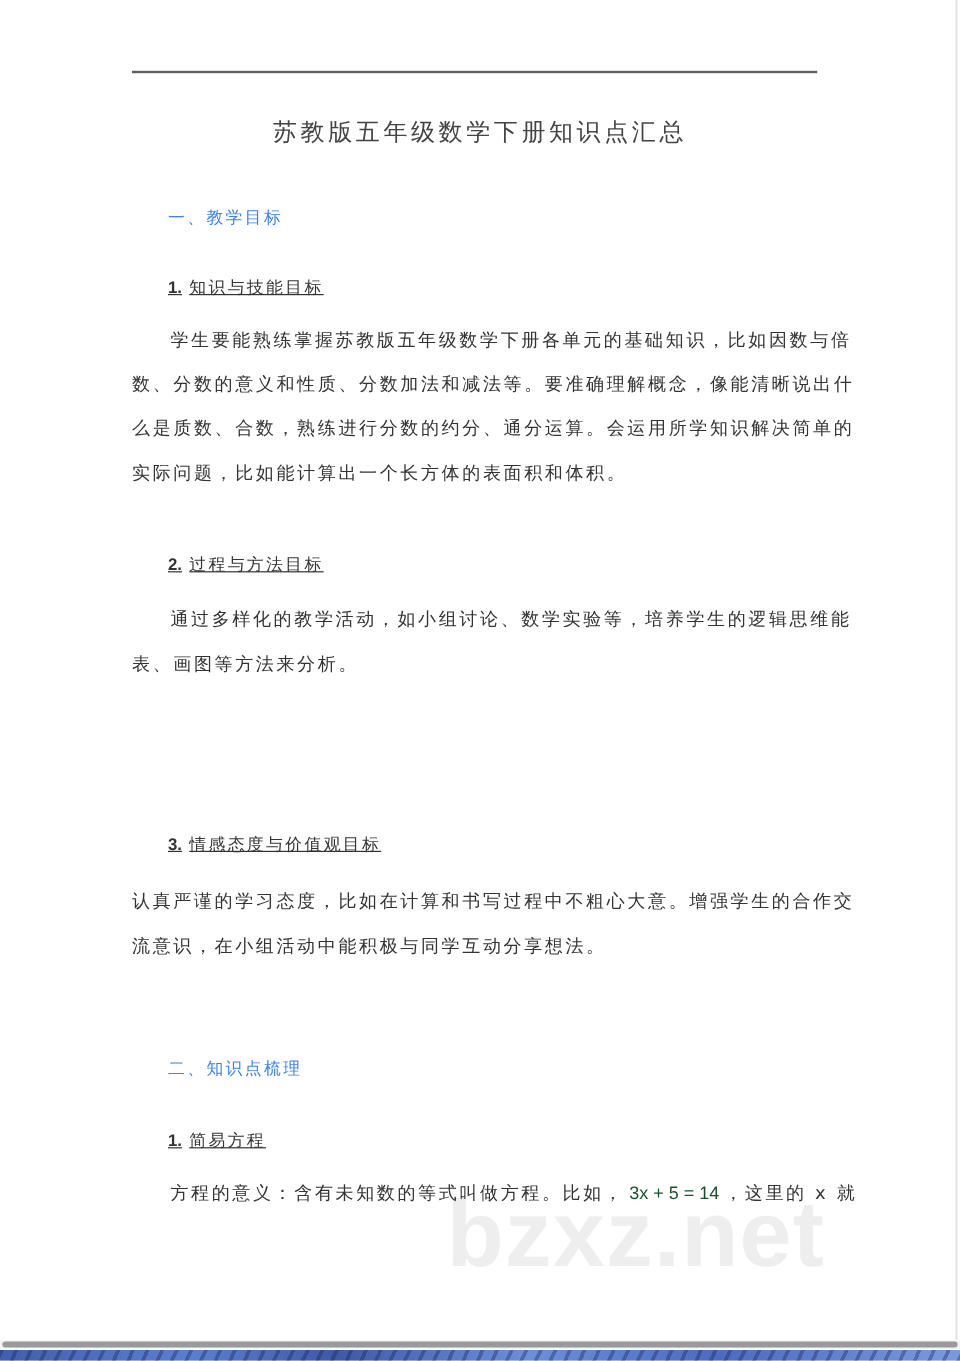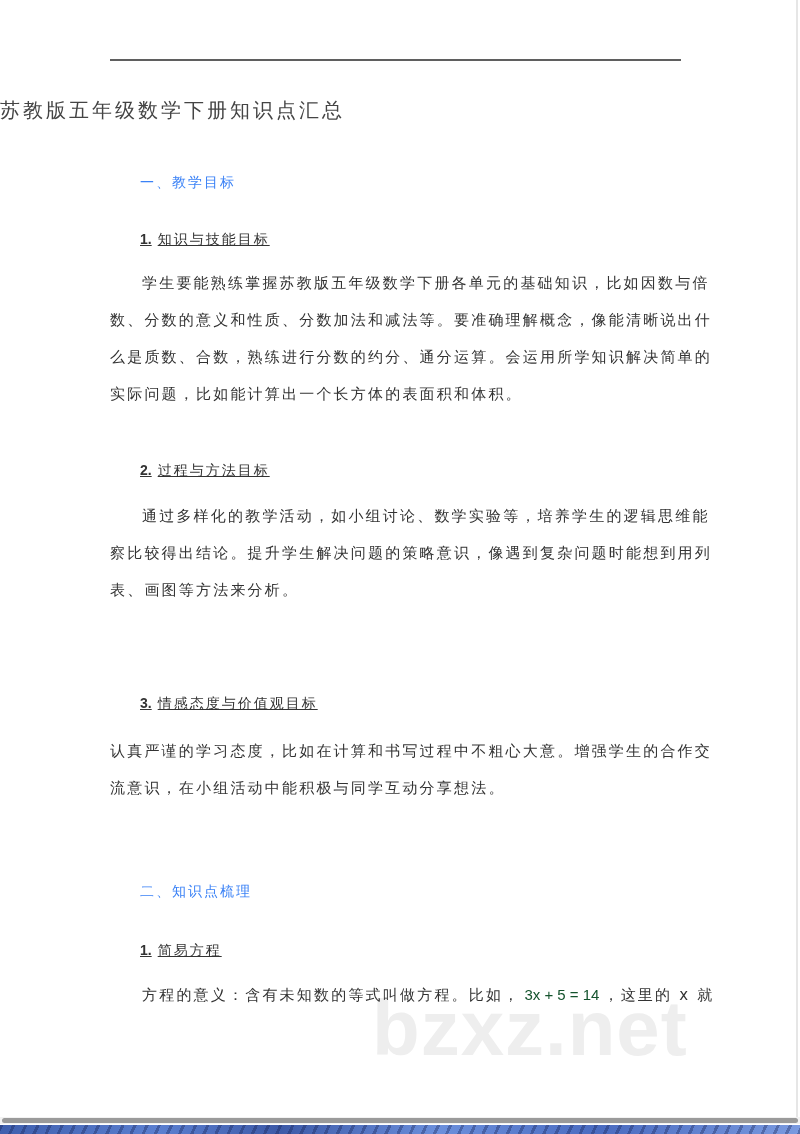--- a/index.html
+++ b/index.html
@@ -37,21 +37,21 @@
       top: 59px;
       width: 571px;
       height: 2px;
       background: #5f5f5f;
     }
     .doc-title {
       position: absolute;
       left: 0;
       top: 96px;
       width: 800px;
-      text-align: left;
+      text-align: center;
       font-size: 20px;
       letter-spacing: 3px;
       color: #444444;
       line-height: 28px;
     }
     .heading-1 {
       position: absolute;
       left: 140px;
       font-size: 14px;
       letter-spacing: 2px;
@@ -164,21 +164,20 @@
       <span class="line">数、分数的意义和性质、分数加法和减法等。要准确理解概念，像能清晰说出什</span>
       <span class="line">么是质数、合数，熟练进行分数的约分、通分运算。会运用所学知识解决简单的</span>
       <span class="line">实际问题，比如能计算出一个长方体的表面积和体积。</span>
     </div>
 
     <div class="heading-2" style="top:460px;">
       <span class="num">2.</span><span>过程与方法目标</span>
     </div>
     <div class="para" style="top:498px;">
       <span class="line indent">通过多样化的教学活动，如小组讨论、数学实验等，培养学生的逻辑思维能</span>
-      <span class="line">察比较得出结论。提升学生解决问题的策略意识，像遇到复杂问题时能想到用列</span>
       <span class="line">表、画图等方法来分析。</span>
     </div>
 
     <div class="heading-2" style="top:693px;">
       <span class="num">3.</span><span>情感态度与价值观目标</span>
     </div>
     <div class="para" style="top:733px;">
       <span class="line">认真严谨的学习态度，比如在计算和书写过程中不粗心大意。增强学生的合作交</span>
       <span class="line">流意识，在小组活动中能积极与同学互动分享想法。</span>
     </div>

